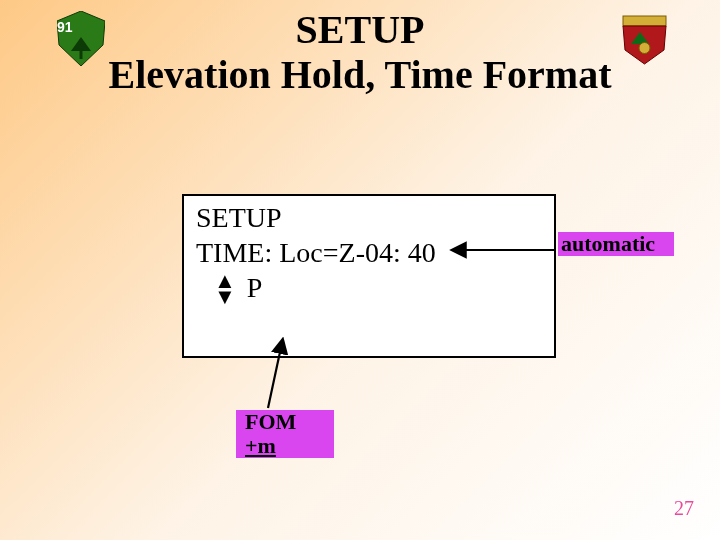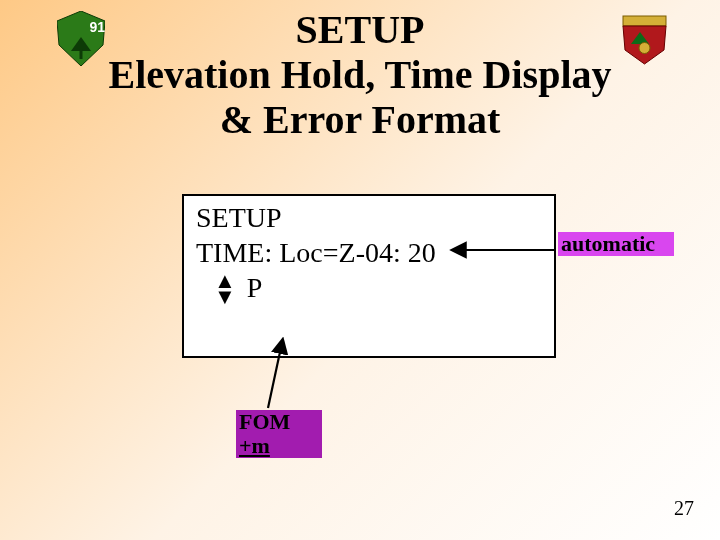--- a/index.html
+++ b/index.html
@@ -8,21 +8,21 @@
     background:linear-gradient(135deg,#fec986 0%,#fef3e6 55%,#ffffff 100%);
     font-family:"Times New Roman",Times,serif;
     position:relative;overflow:hidden;color:#000
   }
   .badge-left{
     position:absolute;left:57px;top:11px;width:48px;height:55px;
     display:flex;align-items:center;justify-content:center
   }
   .badge-left svg{width:48px;height:55px}
   .badge-left .num{
-    position:absolute;top:8px;left:0;width:48px;text-align:right;
+    position:absolute;top:8px;left:0;width:48px;text-align:left;
     font:700 14px Arial,sans-serif;color:#fff
   }
   .badge-right{position:absolute;right:48px;top:12px;width:55px;height:55px}
   .badge-right svg{width:55px;height:55px}
   .title{
     position:absolute;left:0;top:8px;width:720px;text-align:center;
     font-weight:700;font-size:40px;line-height:1.12
   }
   .display-box{
     position:absolute;left:182px;top:194px;width:346px;height:152px;
@@ -34,27 +34,27 @@
     display:inline-block;font-family:Arial,sans-serif;font-size:22px;
     line-height:0.7;vertical-align:middle;margin:0 4px 0 18px;
     position:relative;top:-2px
   }
   .updown span{display:block}
   .note-right{
     position:absolute;left:558px;top:232px;width:110px;background:#d946ef;
     font-size:22px;font-weight:700;line-height:1.1;padding:0 3px
   }
   .note-bottom{
-    position:absolute;left:236px;top:410px;width:80px;background:#a21caf;
-    font-size:22px;font-weight:700;line-height:1.1;padding:0 3px
+    position:absolute;left:236px;top:410px;width:80px;background:#d946ef;
+    font-size:22px;font-weight:700;line-height:1.1;padding:0 9px
   }
   .pm{text-decoration:underline}
   .arrows{position:absolute;left:0;top:0;width:720px;height:540px;pointer-events:none}
   .pagenum{
-    position:absolute;right:26px;bottom:20px;font-size:20px;color:#000000
+    position:absolute;right:26px;bottom:20px;font-size:20px;color:#ec4899
   }
 </style>
 </head>
 <body>
 
 <div class="badge-left">
   <svg viewBox="0 0 48 55">
     <path d="M24 0 L48 10 L46 34 L24 55 L2 34 L0 10 Z" fill="#2b7a18" stroke="#0d3b07" stroke-width="1"></path>
     <path d="M24 26 L34 40 L14 40 Z" fill="#0d3b07"></path>
     <rect x="22.5" y="38" width="3" height="10" fill="#0d3b07"></rect>
@@ -66,27 +66,26 @@
   <svg viewBox="0 0 55 55">
     <rect x="6" y="4" width="43" height="10" fill="#d4af37" stroke="#7a5c00"></rect>
     <path d="M6 14 L49 14 L47 38 L27.5 52 L8 38 Z" fill="#b1181c" stroke="#600"></path>
     <path d="M23 20 L32 32 L14 32 Z" fill="#0d6b18"></path>
     <circle cx="27.5" cy="36" r="5.5" fill="#d4af37" stroke="#7a5c00"></circle>
   </svg>
 </div>
 
 <div class="title">
   <span>SETUP</span><br>
-  <span>Elevation Hold, Time Display</span><br>
-  <span>&amp; Error Format</span>
+  <span>Elevation Hold, Time Format</span><br>
 </div>
 
 <div class="display-box">
   <div class="display-row">SETUP</div>
-  <div class="display-row">TIME: Loc=Z-04: 20</div>
+  <div class="display-row">TIME: Loc=Z-04: 40</div>
   <div class="display-row">
     <span class="updown"><span>▲</span><span>▼</span></span>
     <span>P</span>
   </div>
 </div>
 
 <div class="note-right">
   <div>automatic</div>
 </div>
 

